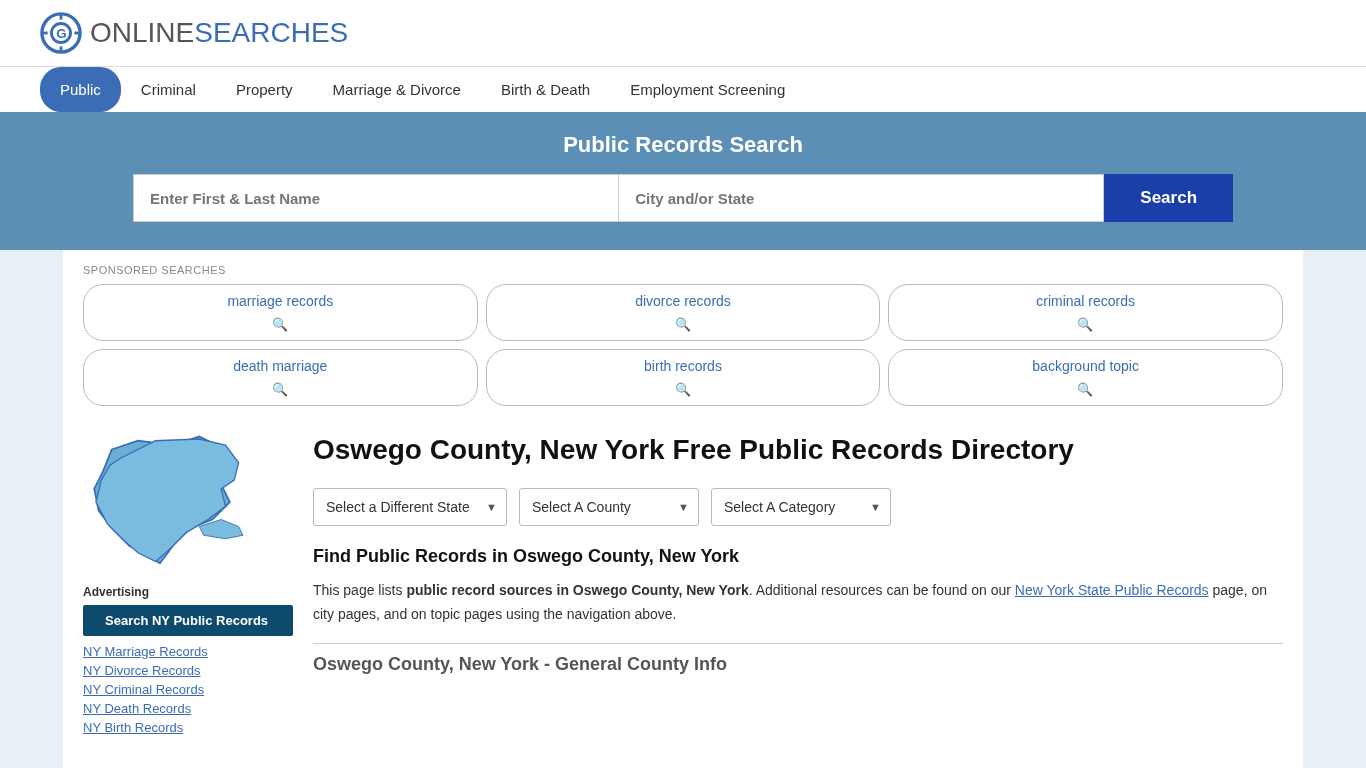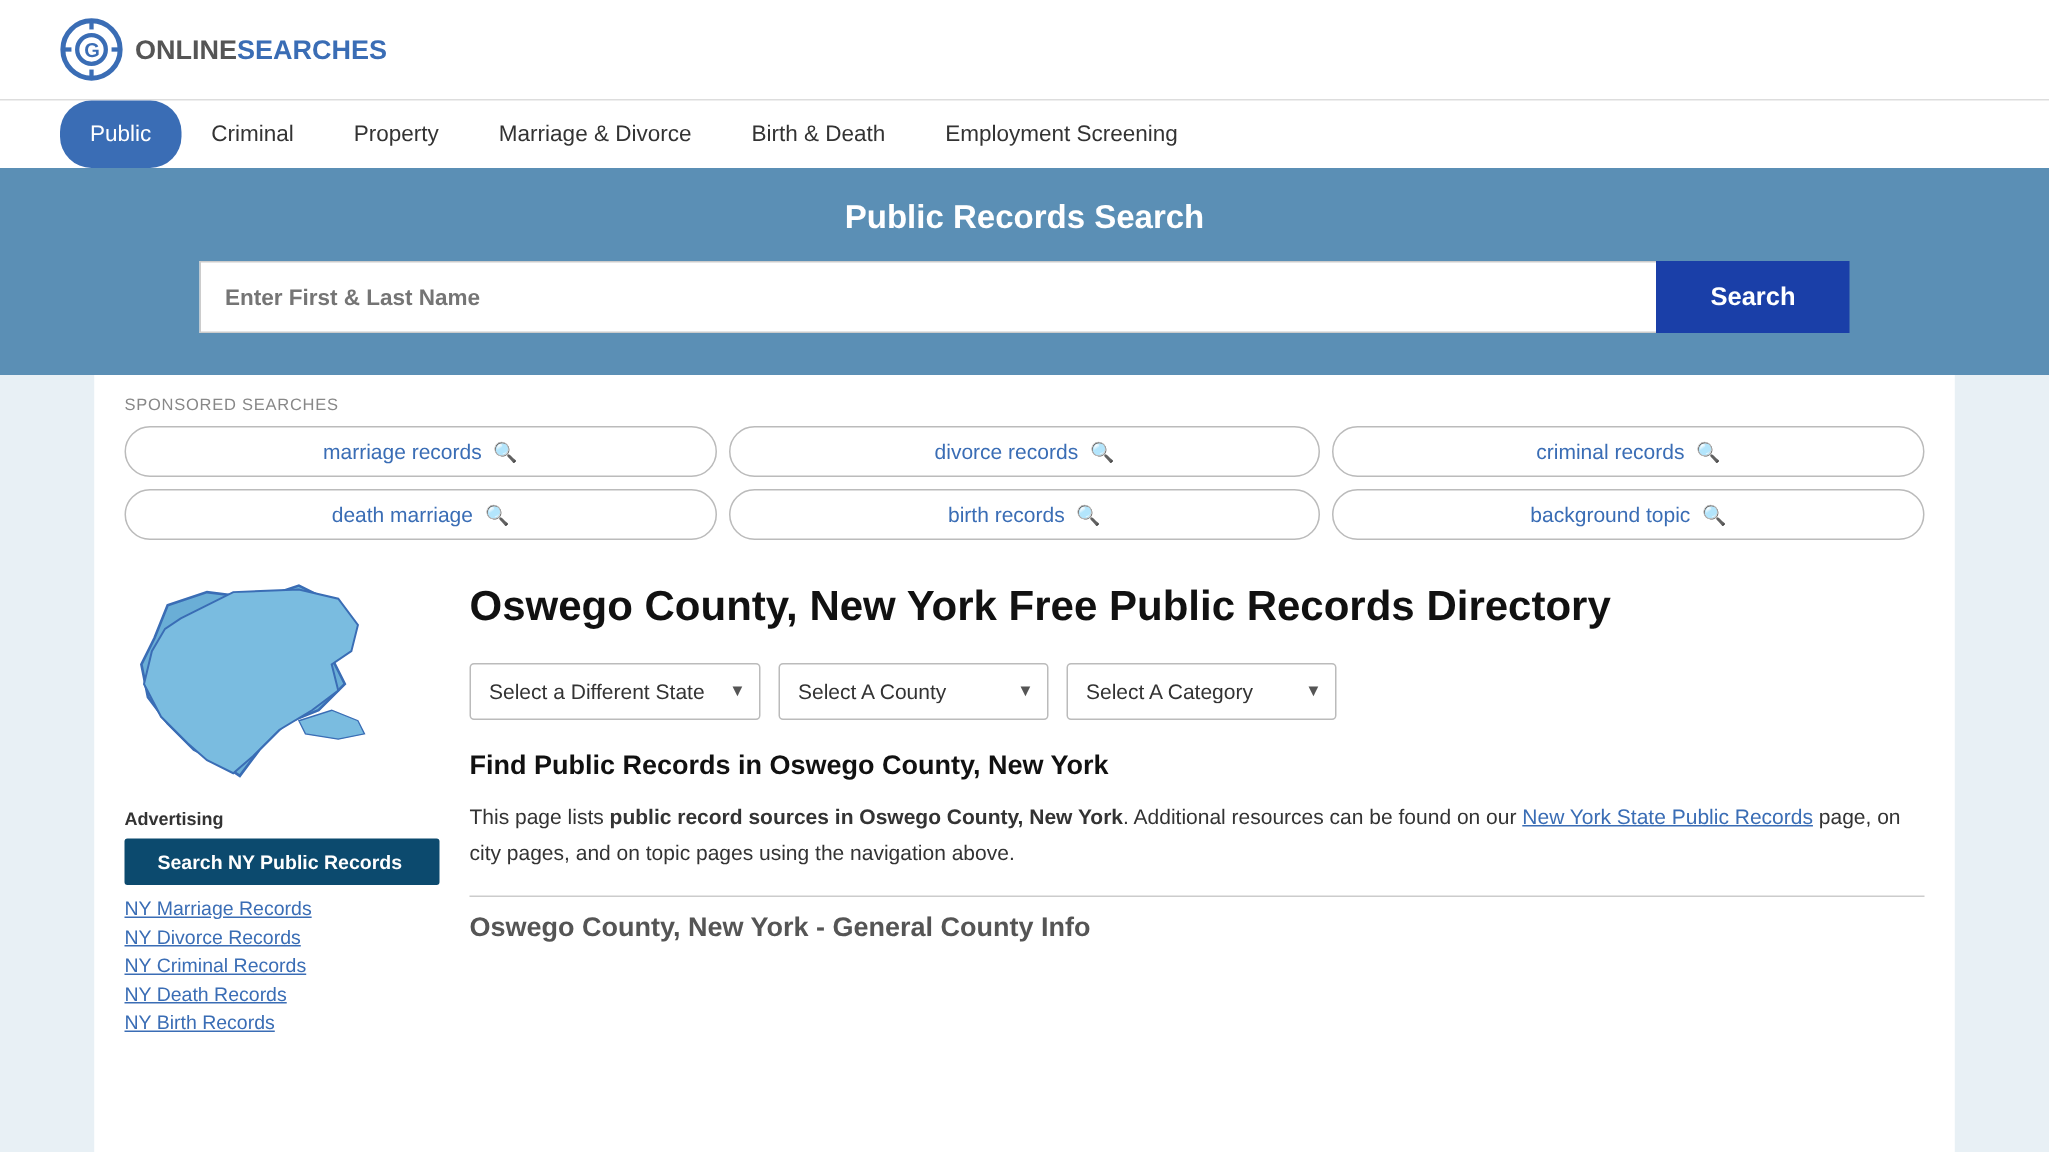--- a/index.html
+++ b/index.html
@@ -20,22 +20,22 @@
     .logo-area {
       display: flex;
       align-items: center;
       gap: 8px;
     }
     .logo-icon {
       width: 42px;
       height: 42px;
     }
     .logo-text {
-      font-size: 18px;
-      font-weight: bold;
+      font-size: 28px;
+      font-weight: normal;
     }
     .logo-text span.online { color: #555; }
     .logo-text span.searches { color: #3a6db5; }
 
     
     .main-nav {
       background: #fff;
       border-top: 1px solid #ddd;
       display: flex;
       padding: 0 40px;
@@ -123,20 +123,21 @@
       display: flex;
       align-items: center;
       justify-content: center;
       border: 1px solid #bbb;
       border-radius: 20px;
       padding: 8px 14px;
       text-decoration: none;
       color: #3a6db5;
       font-size: 14px;
       gap: 8px;
+      flex-direction: column;
     }
     .search-icon-inline {
       color: #555;
       font-size: 13px;
     }
 
     
     .main-body {
       display: flex;
       padding: 16px 20px;
@@ -278,20 +279,21 @@
   <a href="#">Property</a>
   <a href="#">Marriage &amp; Divorce</a>
   <a href="#">Birth &amp; Death</a>
   <a href="#">Employment Screening</a>
 </nav>
 
 <div class="search-banner">
   <h1>Public Records Search</h1>
   <div class="search-form">
     <input type="text" placeholder="Enter First &amp; Last Name" style="">
+    <input type="text" placeholder="City and/or State" style="">
     <button>Search</button>
   </div>
 </div>
 
 <div class="content-wrapper">
 
   <div class="sponsored-section">
     <div class="sponsored-label">SPONSORED SEARCHES</div>
     <div class="sponsored-links">
       <a href="#" class="sponsored-link">

